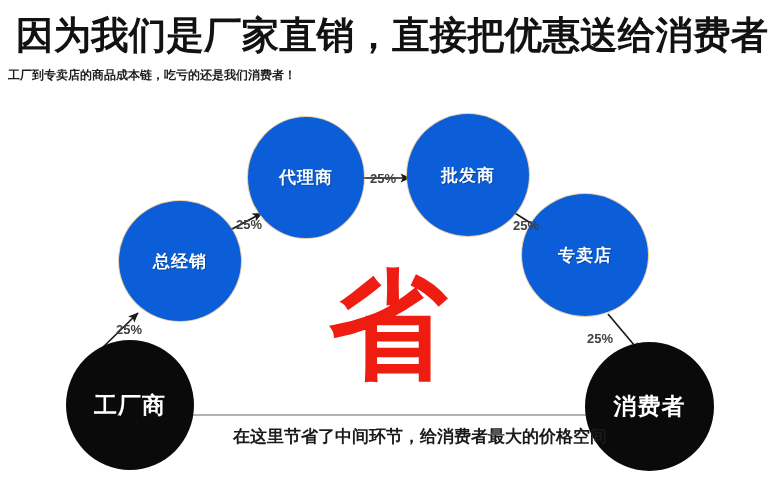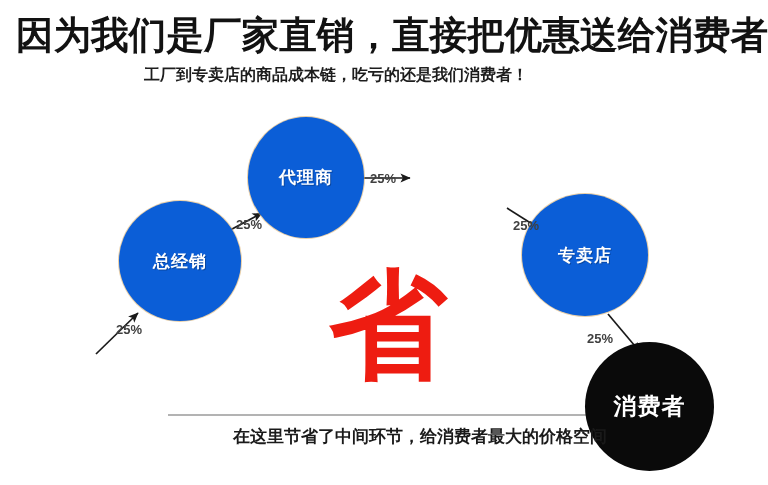--- a/index.html
+++ b/index.html
@@ -46,22 +46,22 @@
     letter-spacing: 0px;
     white-space: nowrap;
     transform: scaleX(0.99);
   }
 
   #subheadline {
     position: absolute;
     left: 0;
     top: 64px;
     width: 656px;
-    text-align: center;
-    font-size: 16px;
+    text-align: left;
+    font-size: 12px;
     line-height: 22px;
     font-weight: bold;
     color: #1d1d1d;
     white-space: nowrap;
   }
 
   
   #diagram {
     position: absolute;
     left: 0;
@@ -184,29 +184,35 @@
 
       <path d="M 354,78 L 402,78" fill="none" stroke="#1a1a1a" stroke-width="1.7" marker-end="url(#arrowhead)"></path>
 
       <path d="M 499,108 L 540,134" fill="none" stroke="#1a1a1a" stroke-width="1.7" marker-end="url(#arrowhead)"></path>
 
       <path d="M 600,214 L 632,252" fill="none" stroke="#1a1a1a" stroke-width="1.7" marker-end="url(#arrowhead)"></path>
 
       <path d="M 160,315 L 595,315" fill="none" stroke="#9a9a9a" stroke-width="1.6" marker-end="url(#arrowhead-grey)"></path>
     </svg>
 
+    <div class="node black" id="node-factory">
+      <span class="node-label">工厂商</span>
+    </div>
 
     <div class="node blue" id="node-distributor">
       <span class="node-label">总经销</span>
     </div>
 
     <div class="node blue" id="node-agent">
       <span class="node-label">代理商</span>
     </div>
 
+    <div class="node blue" id="node-wholesaler">
+      <span class="node-label">批发商</span>
+    </div>
 
     <div class="node black" id="node-consumer">
       <span class="node-label">消费者</span>
     </div>
 
     <div class="node blue" id="node-store">
       <span class="node-label">专卖店</span>
     </div>
 
     <div class="pct" id="pct-1">25%</div>

